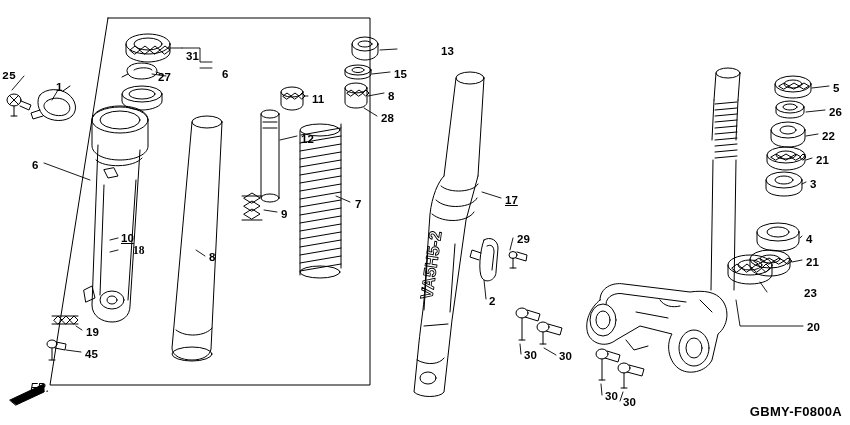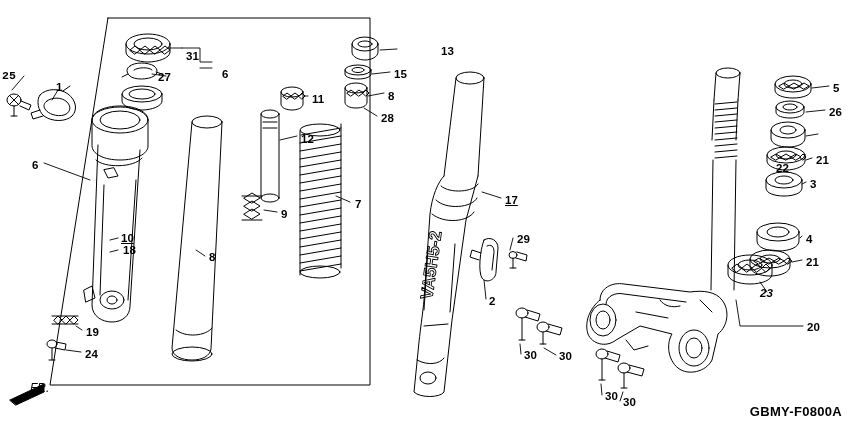--- a/index.html
+++ b/index.html
@@ -325,28 +325,28 @@
 <div class="lbl" style="left:209px;top:252px;">8</div>
 <div class="lbl" style="left:281px;top:209px;">9</div>
 <div class="lbl" style="left:121px;top:233px;text-decoration:underline;">10</div>
 <div class="lbl" style="left:312px;top:94px;">11</div>
 <div class="lbl" style="left:301px;top:134px;">12</div>
 <div class="lbl" style="left:401px;top:46px;margin-left:40px;">13</div>
 <div class="lbl" style="left:388px;top:91px;">8</div>
 <div class="lbl" style="left:394px;top:69px;">15</div>
 <div class="lbl" style="left:222px;top:69px;">6</div>
 <div class="lbl" style="left:505px;top:195px;text-decoration:underline;">17</div>
-<div class="lbl" style="left:123px;top:245px;">18</div>
+<div class="lbl" style="left:133px;top:245px;font-family:Liberation Serif, serif;">18</div>
 <div class="lbl" style="left:86px;top:327px;">19</div>
 <div class="lbl" style="left:807px;top:322px;">20</div>
 <div class="lbl" style="left:816px;top:155px;">21</div>
 <div class="lbl" style="left:806px;top:257px;">21</div>
-<div class="lbl" style="left:776px;top:131px;margin-top:32px;">22</div>
-<div class="lbl" style="left:760px;top:288px;font-style:italic;">23</div>
-<div class="lbl" style="left:85px;top:349px;">24</div>
+<div class="lbl" style="left:822px;top:131px;">22</div>
+<div class="lbl" style="left:804px;top:288px;">23</div>
+<div class="lbl" style="left:85px;top:349px;">45</div>
 <div class="lbl" style="left:2px;top:70px;font-family:Liberation Mono, monospace;">25</div>
 <div class="lbl" style="left:829px;top:107px;">26</div>
 <div class="lbl" style="left:158px;top:72px;">27</div>
 <div class="lbl" style="left:381px;top:113px;">28</div>
 <div class="lbl" style="left:517px;top:234px;">29</div>
 <div class="lbl" style="left:524px;top:350px;">30</div>
 <div class="lbl" style="left:559px;top:351px;">30</div>
 <div class="lbl" style="left:605px;top:391px;">30</div>
 <div class="lbl" style="left:623px;top:397px;">30</div>
 <div class="lbl" style="left:186px;top:43px;margin-top:8px;">31</div>

